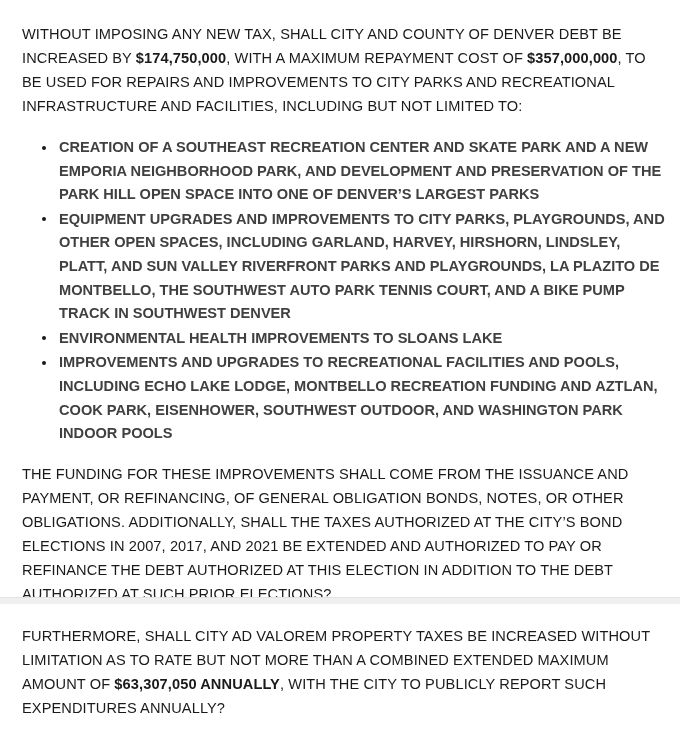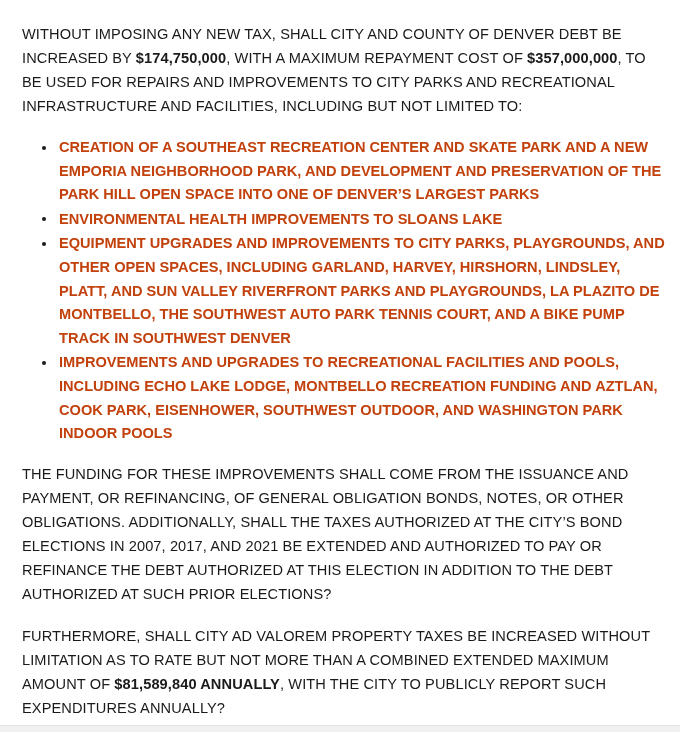--- a/index.html
+++ b/index.html
@@ -10,21 +10,21 @@
   body {
     width: 680px;
     height: 732px;
     font-family: "Liberation Sans", sans-serif;
     color: #1a1a1a;
     overflow: hidden;
   }
   .page {
     position: relative;
     width: 680px;
-    height: 732px;
+    height: 604px;
     box-sizing: border-box;
     padding: 22px 12px 0 22px;
     background: #ffffff;
   }
   .ballot-text {
     font-size: 14.6px;
     line-height: 24px;
     letter-spacing: 0.1px;
     color: #1a1a1a;
   }
@@ -44,21 +44,21 @@
     padding-left: 18px;
     list-style: none;
   }
   ul.bullets > li {
     position: relative;
     font-weight: bold;
     font-size: 14.6px;
     line-height: 23.6px;
     margin: 0 0 1px 0;
     padding-left: 19px;
-    color: #c2410c;
+    color: #404040;
   }
   ul.bullets > li::before {
     content: "";
     position: absolute;
     left: 2px;
     top: 9.5px;
     width: 4px;
     height: 4px;
     border-radius: 50%;
     background: #1a1a1a;
@@ -78,23 +78,23 @@
 </style>
 </head>
 <body>
 
 <div class="page">
 
   <p class="para ballot-text"><span>WITHOUT IMPOSING ANY NEW TAX, SHALL CITY AND COUNTY OF DENVER DEBT BE INCREASED BY </span><strong class="nowrap-amt">$174,750,000</strong><span>, WITH A MAXIMUM REPAYMENT COST OF </span><strong class="nowrap-amt">$357,000,000</strong><span>, TO BE USED FOR REPAIRS AND IMPROVEMENTS TO CITY PARKS AND RECREATIONAL INFRASTRUCTURE AND FACILITIES, INCLUDING BUT NOT LIMITED TO:</span></p>
 
   <ul class="bullets">
     <li><span>CREATION OF A SOUTHEAST RECREATION CENTER AND SKATE PARK AND A NEW EMPORIA NEIGHBORHOOD PARK, AND DEVELOPMENT AND PRESERVATION OF THE PARK HILL OPEN SPACE INTO ONE OF DENVER’S LARGEST PARKS</span></li>
+    <li><span>EQUIPMENT UPGRADES AND IMPROVEMENTS TO CITY PARKS, PLAYGROUNDS, AND OTHER OPEN SPACES, INCLUDING GARLAND, HARVEY, HIRSHORN, LINDSLEY, PLATT, AND SUN VALLEY RIVERFRONT PARKS AND PLAYGROUNDS, LA PLAZITO DE MONTBELLO, THE SOUTHWEST AUTO PARK TENNIS COURT, AND A BIKE PUMP TRACK IN SOUTHWEST DENVER</span></li>
     <li><span>ENVIRONMENTAL HEALTH IMPROVEMENTS TO SLOANS LAKE</span></li>
-    <li><span>EQUIPMENT UPGRADES AND IMPROVEMENTS TO CITY PARKS, PLAYGROUNDS, AND OTHER OPEN SPACES, INCLUDING GARLAND, HARVEY, HIRSHORN, LINDSLEY, PLATT, AND SUN VALLEY RIVERFRONT PARKS AND PLAYGROUNDS, LA PLAZITO DE MONTBELLO, THE SOUTHWEST AUTO PARK TENNIS COURT, AND A BIKE PUMP TRACK IN SOUTHWEST DENVER</span></li>
     <li><span>IMPROVEMENTS AND UPGRADES TO RECREATIONAL FACILITIES AND POOLS, INCLUDING ECHO LAKE LODGE, MONTBELLO RECREATION FUNDING AND AZTLAN, COOK PARK, EISENHOWER, SOUTHWEST OUTDOOR, AND WASHINGTON PARK INDOOR POOLS</span></li>
   </ul>
 
   <p class="para ballot-text tight"><span>THE FUNDING FOR THESE IMPROVEMENTS SHALL COME FROM THE ISSUANCE AND PAYMENT, OR REFINANCING, OF GENERAL OBLIGATION BONDS, NOTES, OR OTHER OBLIGATIONS. ADDITIONALLY, SHALL THE TAXES AUTHORIZED AT THE CITY’S BOND ELECTIONS IN 2007, 2017, AND 2021 BE EXTENDED AND AUTHORIZED TO PAY OR REFINANCE THE DEBT AUTHORIZED AT THIS ELECTION IN ADDITION TO THE DEBT AUTHORIZED AT SUCH PRIOR ELECTIONS?</span></p>
 
-  <p class="para ballot-text"><span>FURTHERMORE, SHALL CITY AD VALOREM PROPERTY TAXES BE INCREASED WITHOUT LIMITATION AS TO RATE BUT NOT MORE THAN A COMBINED EXTENDED MAXIMUM AMOUNT OF </span><strong>$81,589,840 ANNUALLY</strong><span>, WITH THE CITY TO PUBLICLY REPORT SUCH EXPENDITURES ANNUALLY?</span></p>
+  <p class="para ballot-text"><span>FURTHERMORE, SHALL CITY AD VALOREM PROPERTY TAXES BE INCREASED WITHOUT LIMITATION AS TO RATE BUT NOT MORE THAN A COMBINED EXTENDED MAXIMUM AMOUNT OF </span><strong>$63,307,050 ANNUALLY</strong><span>, WITH THE CITY TO PUBLICLY REPORT SUCH EXPENDITURES ANNUALLY?</span></p>
 
   <div class="footer-rule"></div>
 </div>
 
 </body></html>

